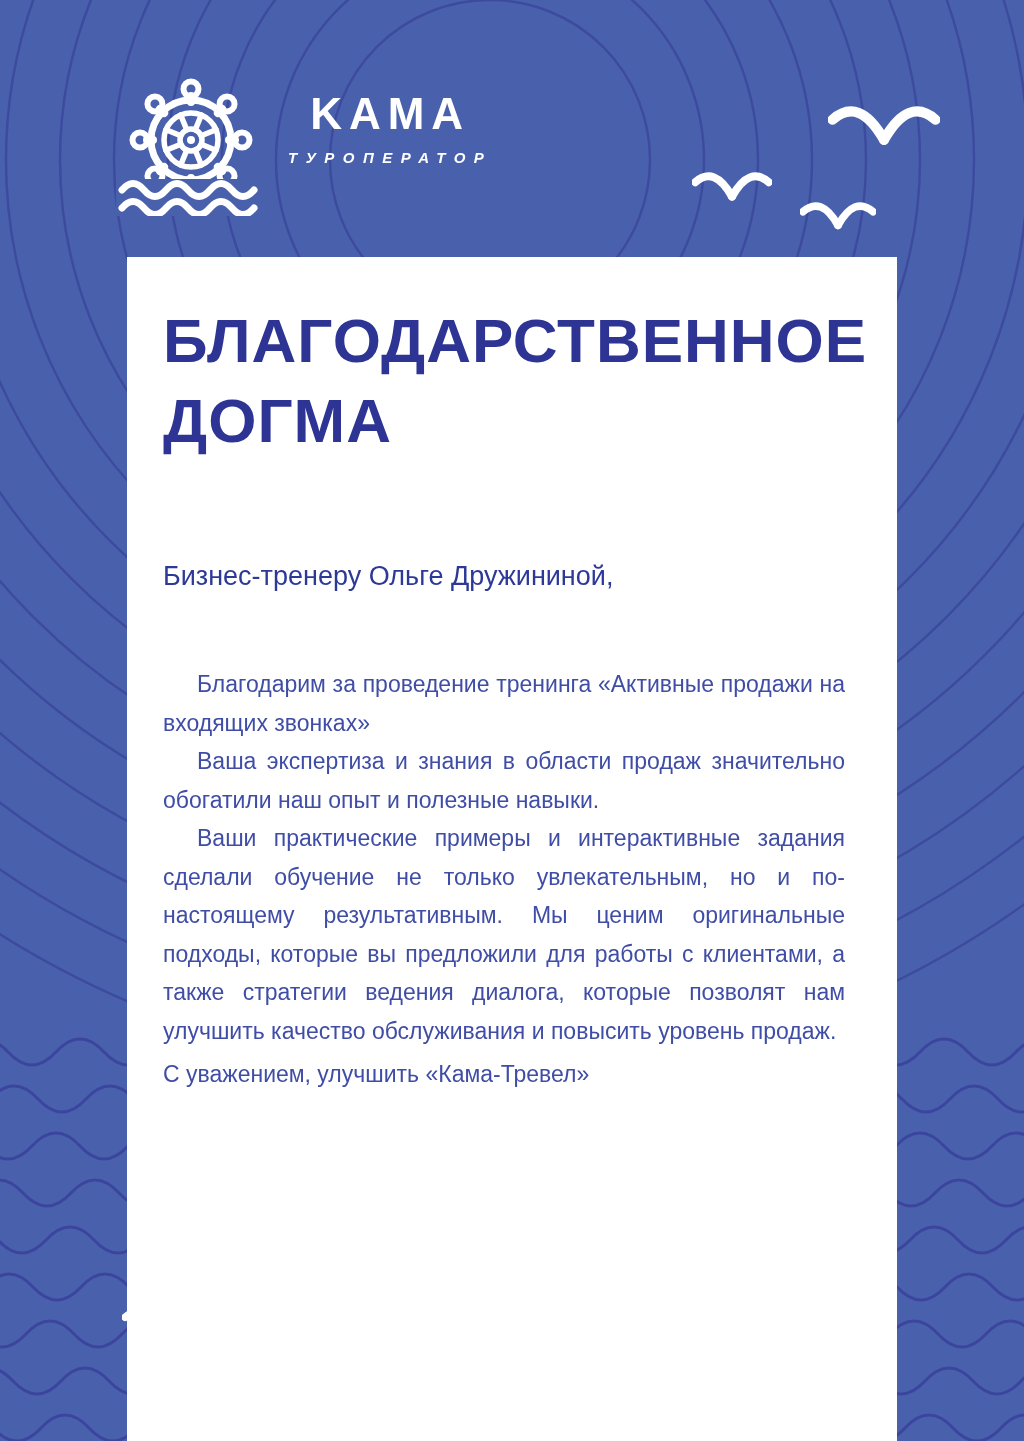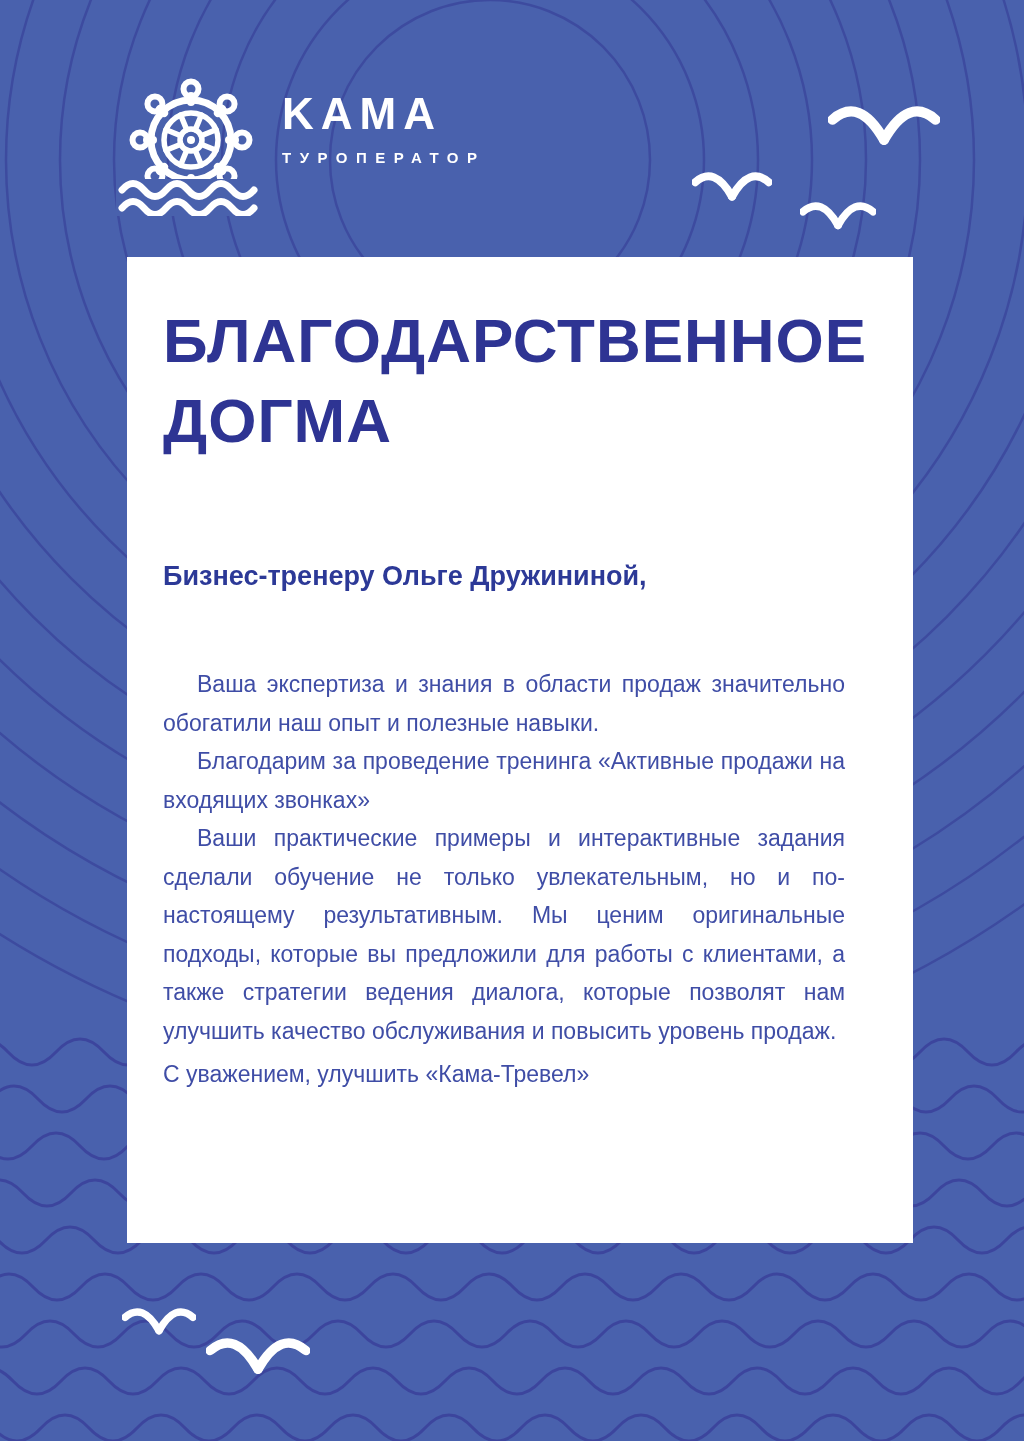--- a/index.html
+++ b/index.html
@@ -10,38 +10,38 @@
   }
   .decor-circles-zone{
     position:absolute;left:0;top:0;width:1024px;height:1030px;overflow:hidden;
   }
   .decor-waves-zone{
     position:absolute;left:0;top:1030px;width:1024px;height:411px;overflow:hidden;
   }
   .logo{
     position:absolute;left:116px;top:76px;display:flex;align-items:flex-start;color:#ffffff;
   }
-  .logo-text{margin-left:16px;margin-top:12px;}
+  .logo-text{margin-left:22px;margin-top:12px;text-align:center;}
   .brand{
     font-size:44px;font-weight:700;line-height:52px;letter-spacing:7px;color:#ffffff;
   }
   .tagline{
-    margin-top:9px;font-size:15px;font-weight:700;letter-spacing:8.5px;color:#ffffff;
+    margin-top:9px;font-size:15px;font-weight:700;letter-spacing:8.5px;color:#ffffff;font-style:italic;
   }
   .bird{position:absolute;}
   .card{
-    position:absolute;left:127px;top:257px;width:770px;height:986px;background:#ffffff;padding-left:16px;
+    position:absolute;left:127px;top:257px;width:770px;height:1184px;background:#ffffff;
   }
   .title{
     position:absolute;left:36px;top:44px;width:700px;
     font-size:62px;line-height:80px;font-weight:800;letter-spacing:1px;color:#2e3493;
   }
   .recipient{
     position:absolute;left:36px;top:300px;width:690px;
-    font-size:27px;line-height:39px;font-weight:700;color:#2c3997;
+    font-size:27px;line-height:39px;font-weight:400;color:#2c3997;
   }
   .body-text{
     position:absolute;left:36px;top:408px;width:682px;
     font-size:23px;line-height:38.5px;color:#3f4da6;text-align:justify;
   }
   .body-text p{margin:0;text-indent:34px;}
   .signature{
     position:absolute;left:36px;top:804px;width:682px;
     font-size:23px;color:#3f4da6;
   }
@@ -220,18 +220,18 @@
 
 <div class="card">
   <div class="title">
     <div>БЛАГОДАРСТВЕННОЕ</div>
     <div>ДОГМА</div>
   </div>
   <div class="recipient">
     <div>Бизнес-тренеру Ольге Дружининой,</div>
   </div>
   <div class="body-text">
+    <p>Благодарим за проведение тренинга «Активные продажи на входящих звонках»</p>
     <p>Ваша экспертиза и знания в области продаж значительно обогатили наш опыт и полезные навыки.</p>
-    <p>Благодарим за проведение тренинга «Активные продажи на входящих звонках»</p>
     <p>Ваши практические примеры и интерактивные задания сделали обучение не только увлекательным, но и по-настоящему результативным. Мы ценим оригинальные подходы, которые вы предложили для работы с клиентами, а также стратегии ведения диалога, которые позволят нам улучшить качество обслуживания и повысить уровень продаж.</p>
   </div>
   <div class="signature">С уважением, улучшить «Кама-Тревел»</div>
 </div>
 
 </body></html>

